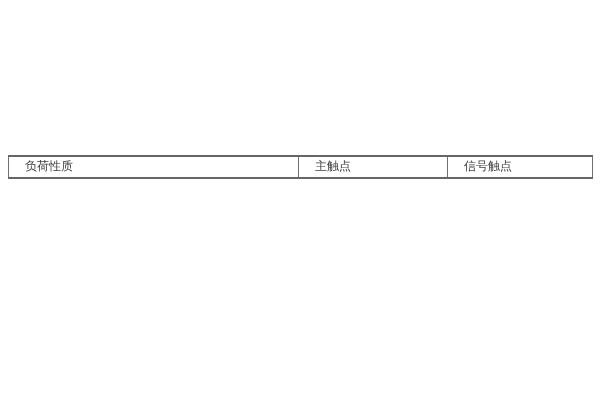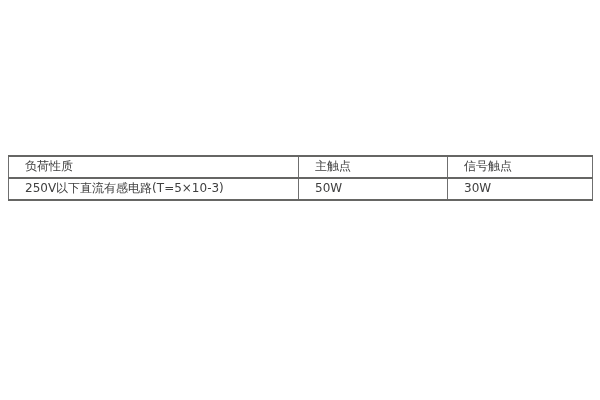--- a/index.html
+++ b/index.html
@@ -60,20 +60,15 @@
       <col class="col-signal">
     </colgroup>
     <thead>
       <tr>
         <th>负荷性质</th>
         <th>主触点</th>
         <th>信号触点</th>
       </tr>
     </thead>
     <tbody>
-      <tr>
-        <td>250V以下直流有感电路(T=5×10-3)</td>
-        <td>50W</td>
-        <td>30W</td>
-      </tr>
     </tbody>
   </table>
 </div>
 
 </body></html>

